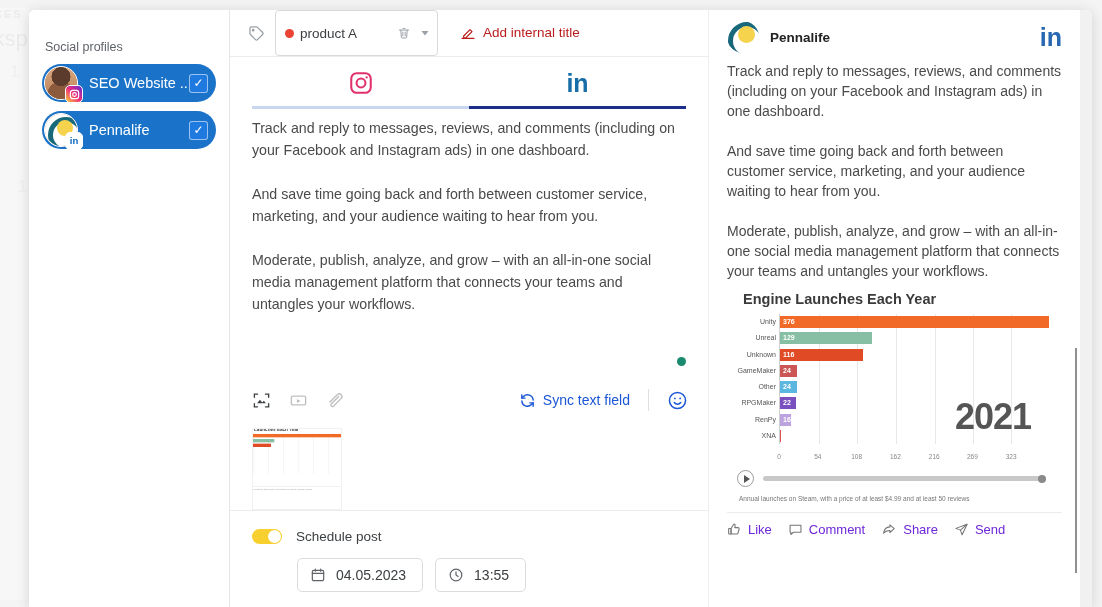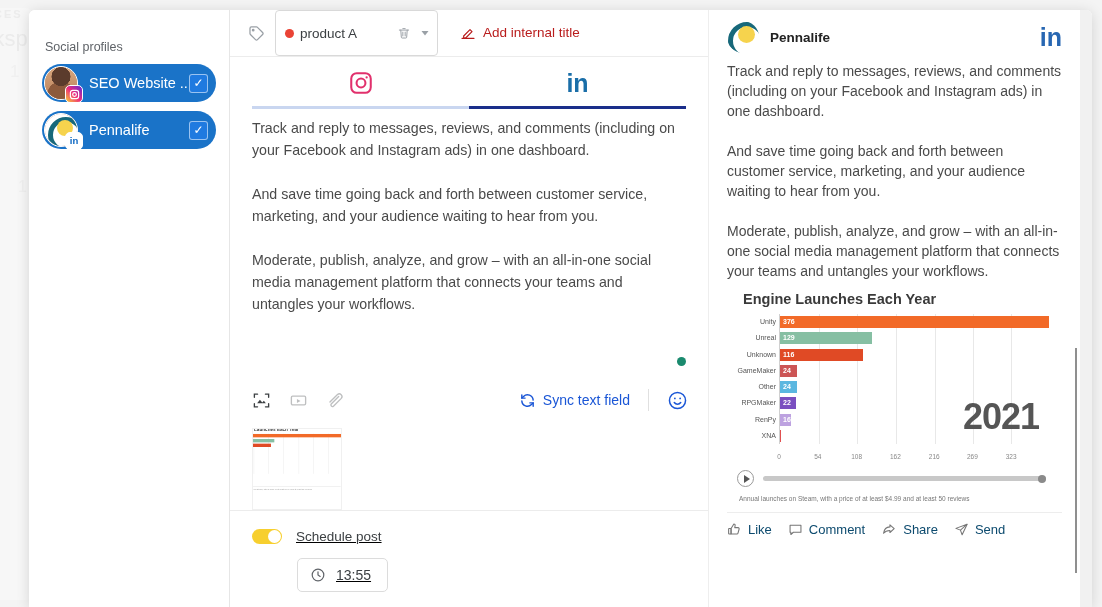--- a/index.html
+++ b/index.html
@@ -176,21 +176,20 @@
   #thumb-inner {
     position: absolute; left: -19px; top: -3px;
     width: 260px; height: 170px;
     transform: scale(.42); transform-origin: 0 0;
   }
 
   #composer-footer {
     border-top: 1px solid #ececec;
     padding: 18px 22px 0 22px;
     height: 97px;
-    text-decoration: underline;
   }
   #sched-row { display: flex; align-items: center; gap: 14px; }
   #sched-toggle {
     width: 30px; height: 15px; border-radius: 8px; background: #f7cf2e;
     position: relative; cursor: pointer; flex: 0 0 30px;
   }
   #sched-toggle::after {
     content: ""; position: absolute; right: 1px; top: 1px;
     width: 13px; height: 13px; border-radius: 50%; background: #fff;
   }
@@ -261,21 +260,21 @@
   }
   .bar-cat {
     position: absolute; right: calc(100% + 4px); top: 0; line-height: 12px;
     font-size: 7px; color: #555; white-space: nowrap;
   }
   .xtick {
     position: absolute; bottom: 4px; font-size: 6.5px; color: #888;
     transform: translateX(-50%);
   }
   #year-label {
-    position: absolute; right: 23px; bottom: 26px;
+    position: absolute; right: 31px; bottom: 26px;
     font-size: 36px; font-weight: bold; color: #555; letter-spacing: -1px;
   }
   #chart-controls { display: flex; align-items: center; gap: 9px; margin: 6px 0 0 10px; }
   #play-btn {
     width: 17px; height: 17px; border-radius: 50%; border: 1.5px solid #9a9a9a;
     display: flex; align-items: center; justify-content: center; cursor: pointer; flex:0 0 17px;
   }
   #play-btn::after {
     content: ""; border-left: 6px solid #555;
     border-top: 4px solid transparent; border-bottom: 4px solid transparent;
@@ -290,21 +289,21 @@
     width: 8px; height: 8px; border-radius: 50%; background: #8a8a8a;
   }
   #chart-caption { font-size: 6.5px; color: #777; margin: 8px 0 0 12px; }
 
   #pv-actions {
     display: flex; align-items: center; gap: 16px;
     border-top: 1px solid #ededed; margin-top: 10px; padding-top: 9px;
   }
   .pv-action {
     display: flex; align-items: center; gap: 6px;
-    font-size: 13px; color: #0c4a6e; cursor: pointer;
+    font-size: 13px; color: #6d28d9; cursor: pointer;
   }
   #pv-scroll {
     position: absolute; right: 3px; top: 338px; width: 2px; height: 225px;
     background: #8f8f8f;
   }
   #pv-rightgutter {
     position: absolute; right: 0; top: 0; width: 12px; bottom: 0; background: #f1f1f1;
   }
 </style>
 </head>
@@ -474,20 +473,27 @@
     </div>
 
     <div id="composer-footer">
       <div id="sched-row">
         <div id="sched-toggle"></div>
         <div id="sched-label">Schedule post</div>
       </div>
       <div id="sched-fields">
         <div class="sched-field">
           <svg width="16" height="16" viewBox="0 0 24 24" fill="none" stroke="#5f6368" stroke-width="1.8" stroke-linecap="round">
+            <rect x="3.5" y="5" width="17" height="15.5" rx="2"></rect>
+              <path d="M3.5 9.5h17M8 3v3.4M16 3v3.4"></path>
+          </svg>
+          <span>04.05.2023</span>
+        </div>
+        <div class="sched-field">
+          <svg width="16" height="16" viewBox="0 0 24 24" fill="none" stroke="#5f6368" stroke-width="1.8" stroke-linecap="round">
             <circle cx="12" cy="12" r="8.7"></circle>
               <path d="M12 7.2V12l3.2 2.1"></path>
           </svg>
           <span>13:55</span>
         </div>
       </div>
     </div>
   </div>
 
   <div id="preview-pane">

